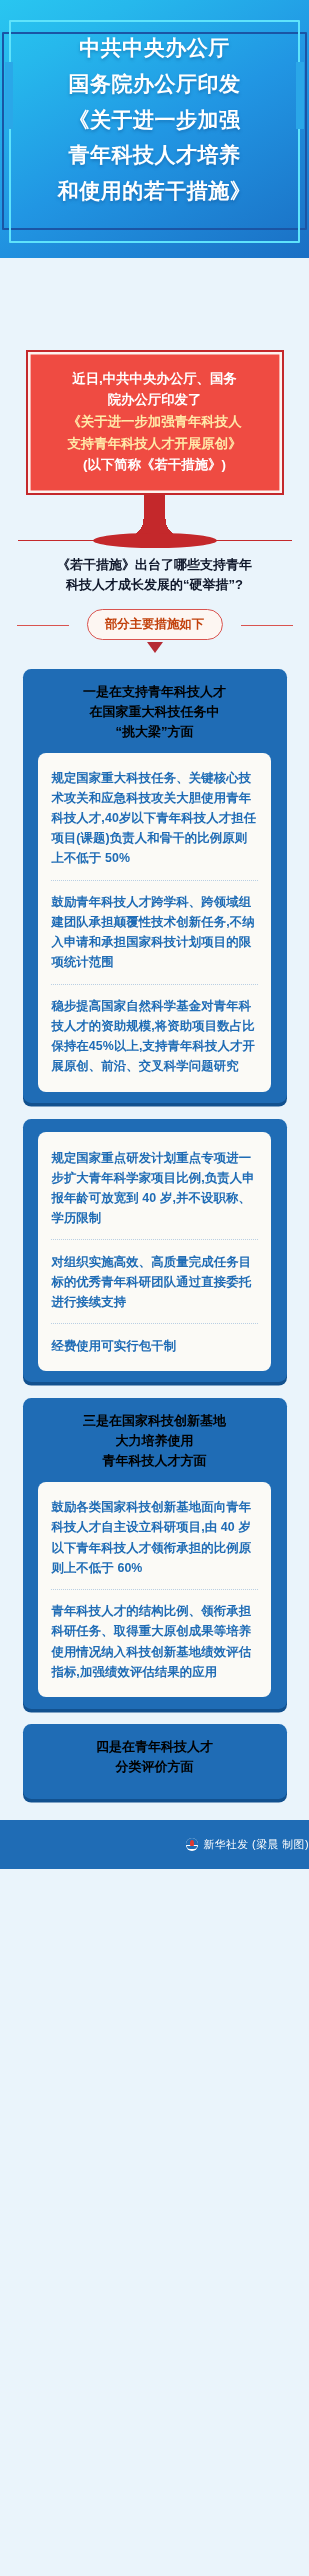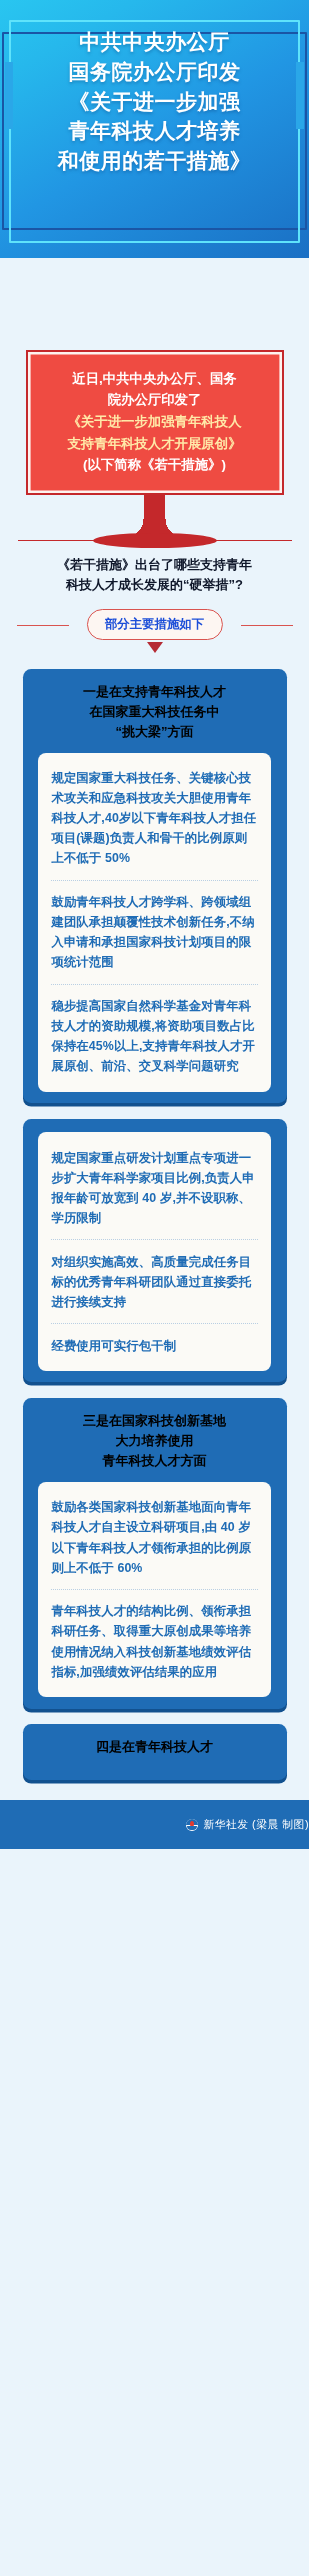--- a/index.html
+++ b/index.html
@@ -42,21 +42,21 @@
     z-index: 5;
     padding: 27px 17.5px 0 17.5px;
     text-align: center;
     color: #ffffff;
     font-weight: bold;
     font-size: 21px;
     line-height: 1.42;
     letter-spacing: 0.5px;
     text-shadow: 0 1.5px 3.1px rgba(10,60,120,0.35);
   }
-  .hdr-title div { white-space: nowrap; }
+  .hdr-title div { white-space: nowrap; margin-top: 6px; }
 
   
   .hdr-band {
     position: relative;
     width: 309px;
     height: 88px;
     background: #1a6fc4;
     overflow: hidden;
   }
   .hdr-band .v1 {
@@ -152,21 +152,21 @@
     position: absolute; top: 15.5px; height: 1px; background: #d9534f;
   }
   .pill-row .line.l { left: 16.5px; width: 52px; }
   .pill-row .line.r { right: 16.5px; width: 52px; }
   .pill {
     position: absolute; left: 50%; top: 0; transform: translateX(-50%);
     background: #fdf6f2;
     border: 1.5px solid #d9534f;
     border-radius: 16.5px;
     padding: 5.7px 17.5px;
-    color: #1d4ed8;
+    color: #c2410c;
     font-weight: bold;
     font-size: 12.4px;
     white-space: nowrap;
   }
   .arrow-down {
     margin: 1px auto 0 auto;
     width: 0; height: 0;
     border-left: 8.2px solid transparent;
     border-right: 8.2px solid transparent;
     border-top: 11.3px solid #b52b35;
@@ -326,20 +326,21 @@
         <div class="sec-card">
           <p class="para">鼓励各类国家科技创新基地面向青年科技人才自主设立科研项目,由 40 岁以下青年科技人才领衔承担的比例原则上不低于 60%</p>
           <hr class="divider">
           <p class="para">青年科技人才的结构比例、领衔承担科研任务、取得重大原创成果等培养使用情况纳入科技创新基地绩效评估指标,加强绩效评估结果的应用</p>
         </div>
       </div>
 
       <div class="section">
         <div class="sec-head">
           <div>四是在青年科技人才</div>
+          <div>分类评价方面</div>
         </div>
       </div>
 
       <div class="footer">
         <span class="xh-logo">
           <span class="top"></span>
           <span class="dot"></span>
           <span class="bot"></span>
         </span>
         <span class="footer-text">新华社发 (梁晨 制图)</span>

